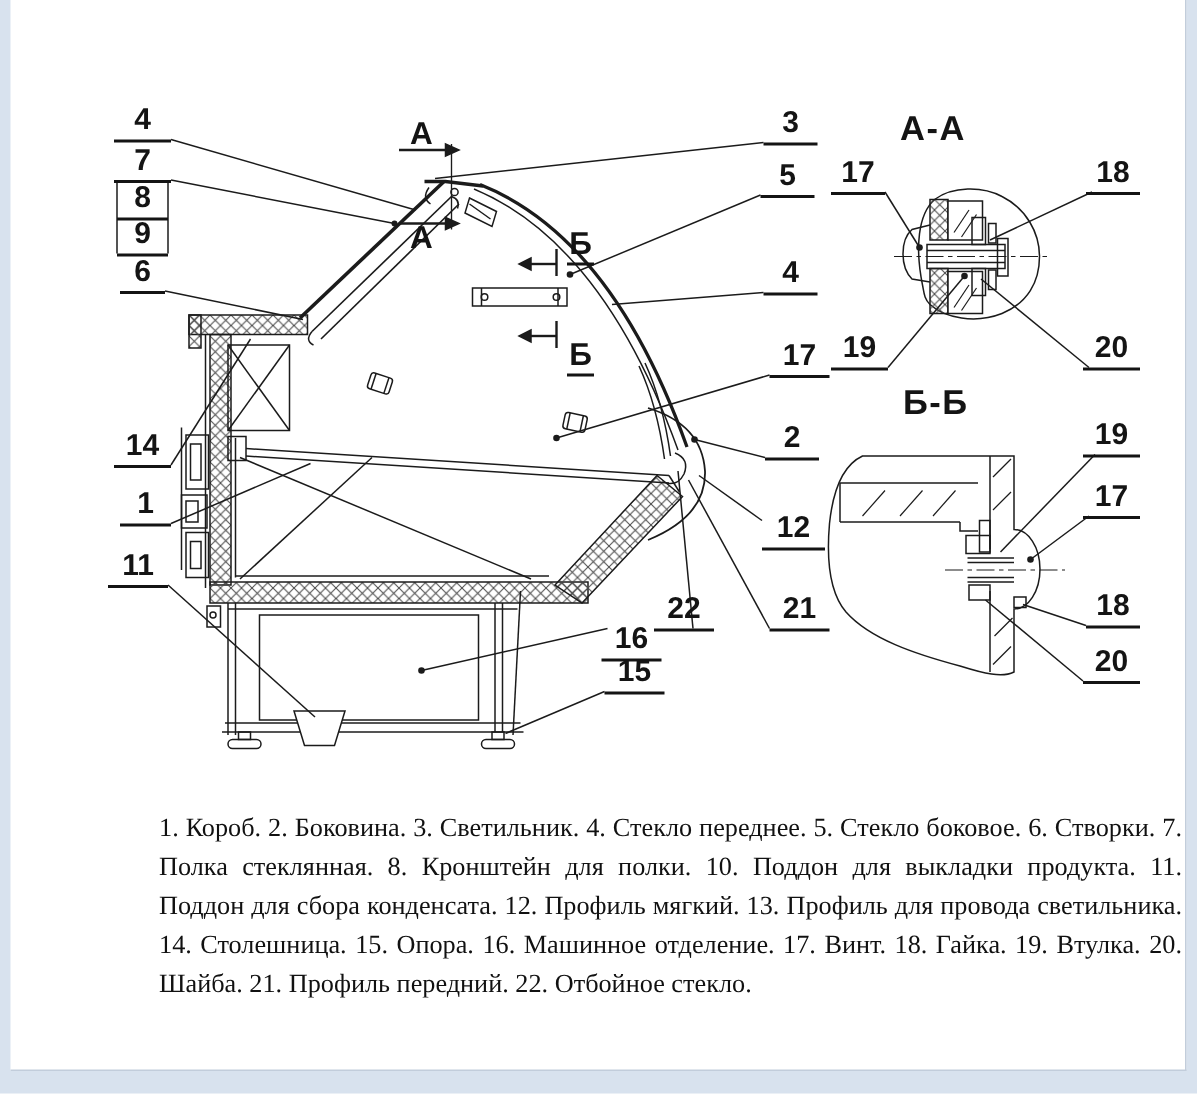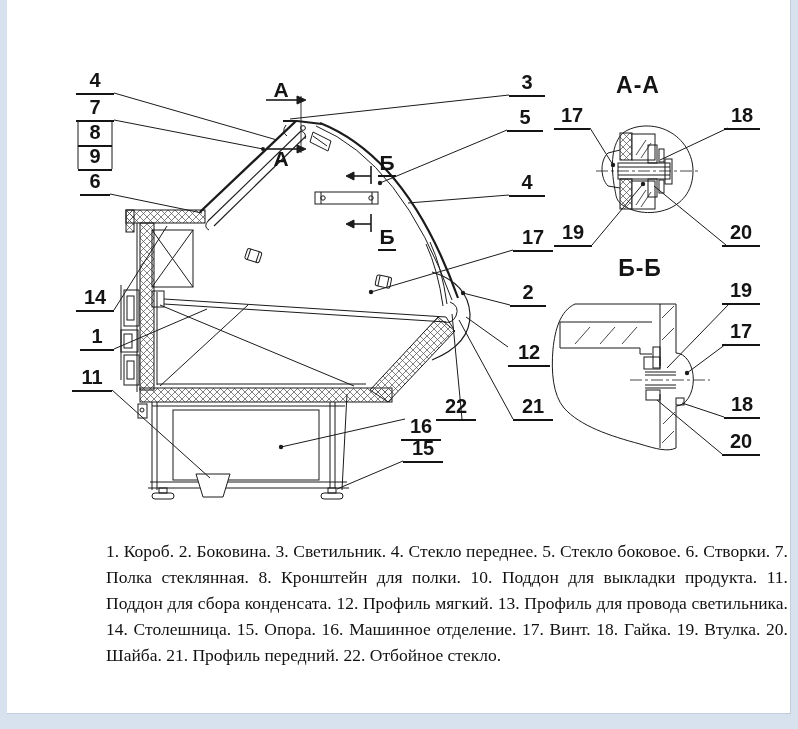--- a/index.html
+++ b/index.html
@@ -22,21 +22,21 @@
     position:absolute;height:24px;line-height:23px;text-align:center;
     font:bold 20px "Liberation Sans",sans-serif;color:#141414;
     border-bottom:2px solid #141414;
   }
   .marker{
     position:absolute;height:24px;line-height:23px;text-align:center;
     font:bold 21px "Liberation Sans",sans-serif;color:#141414;
   }
   .marker.u{border-bottom:2px solid #141414;}
   .detail-title{
-    position:absolute;height:26px;line-height:25px;text-align:center;
+    position:absolute;height:26px;line-height:25px;
     font:bold 23px "Liberation Sans",sans-serif;color:#141414;letter-spacing:1px;
   }
   .legend{
     position:absolute;left:78px;top:538px;width:682px;
     font:17.5px/26px "Liberation Serif",serif;color:#111;
     text-align:justify;
     margin-left:28px;
   }
 </style>
 </head>

